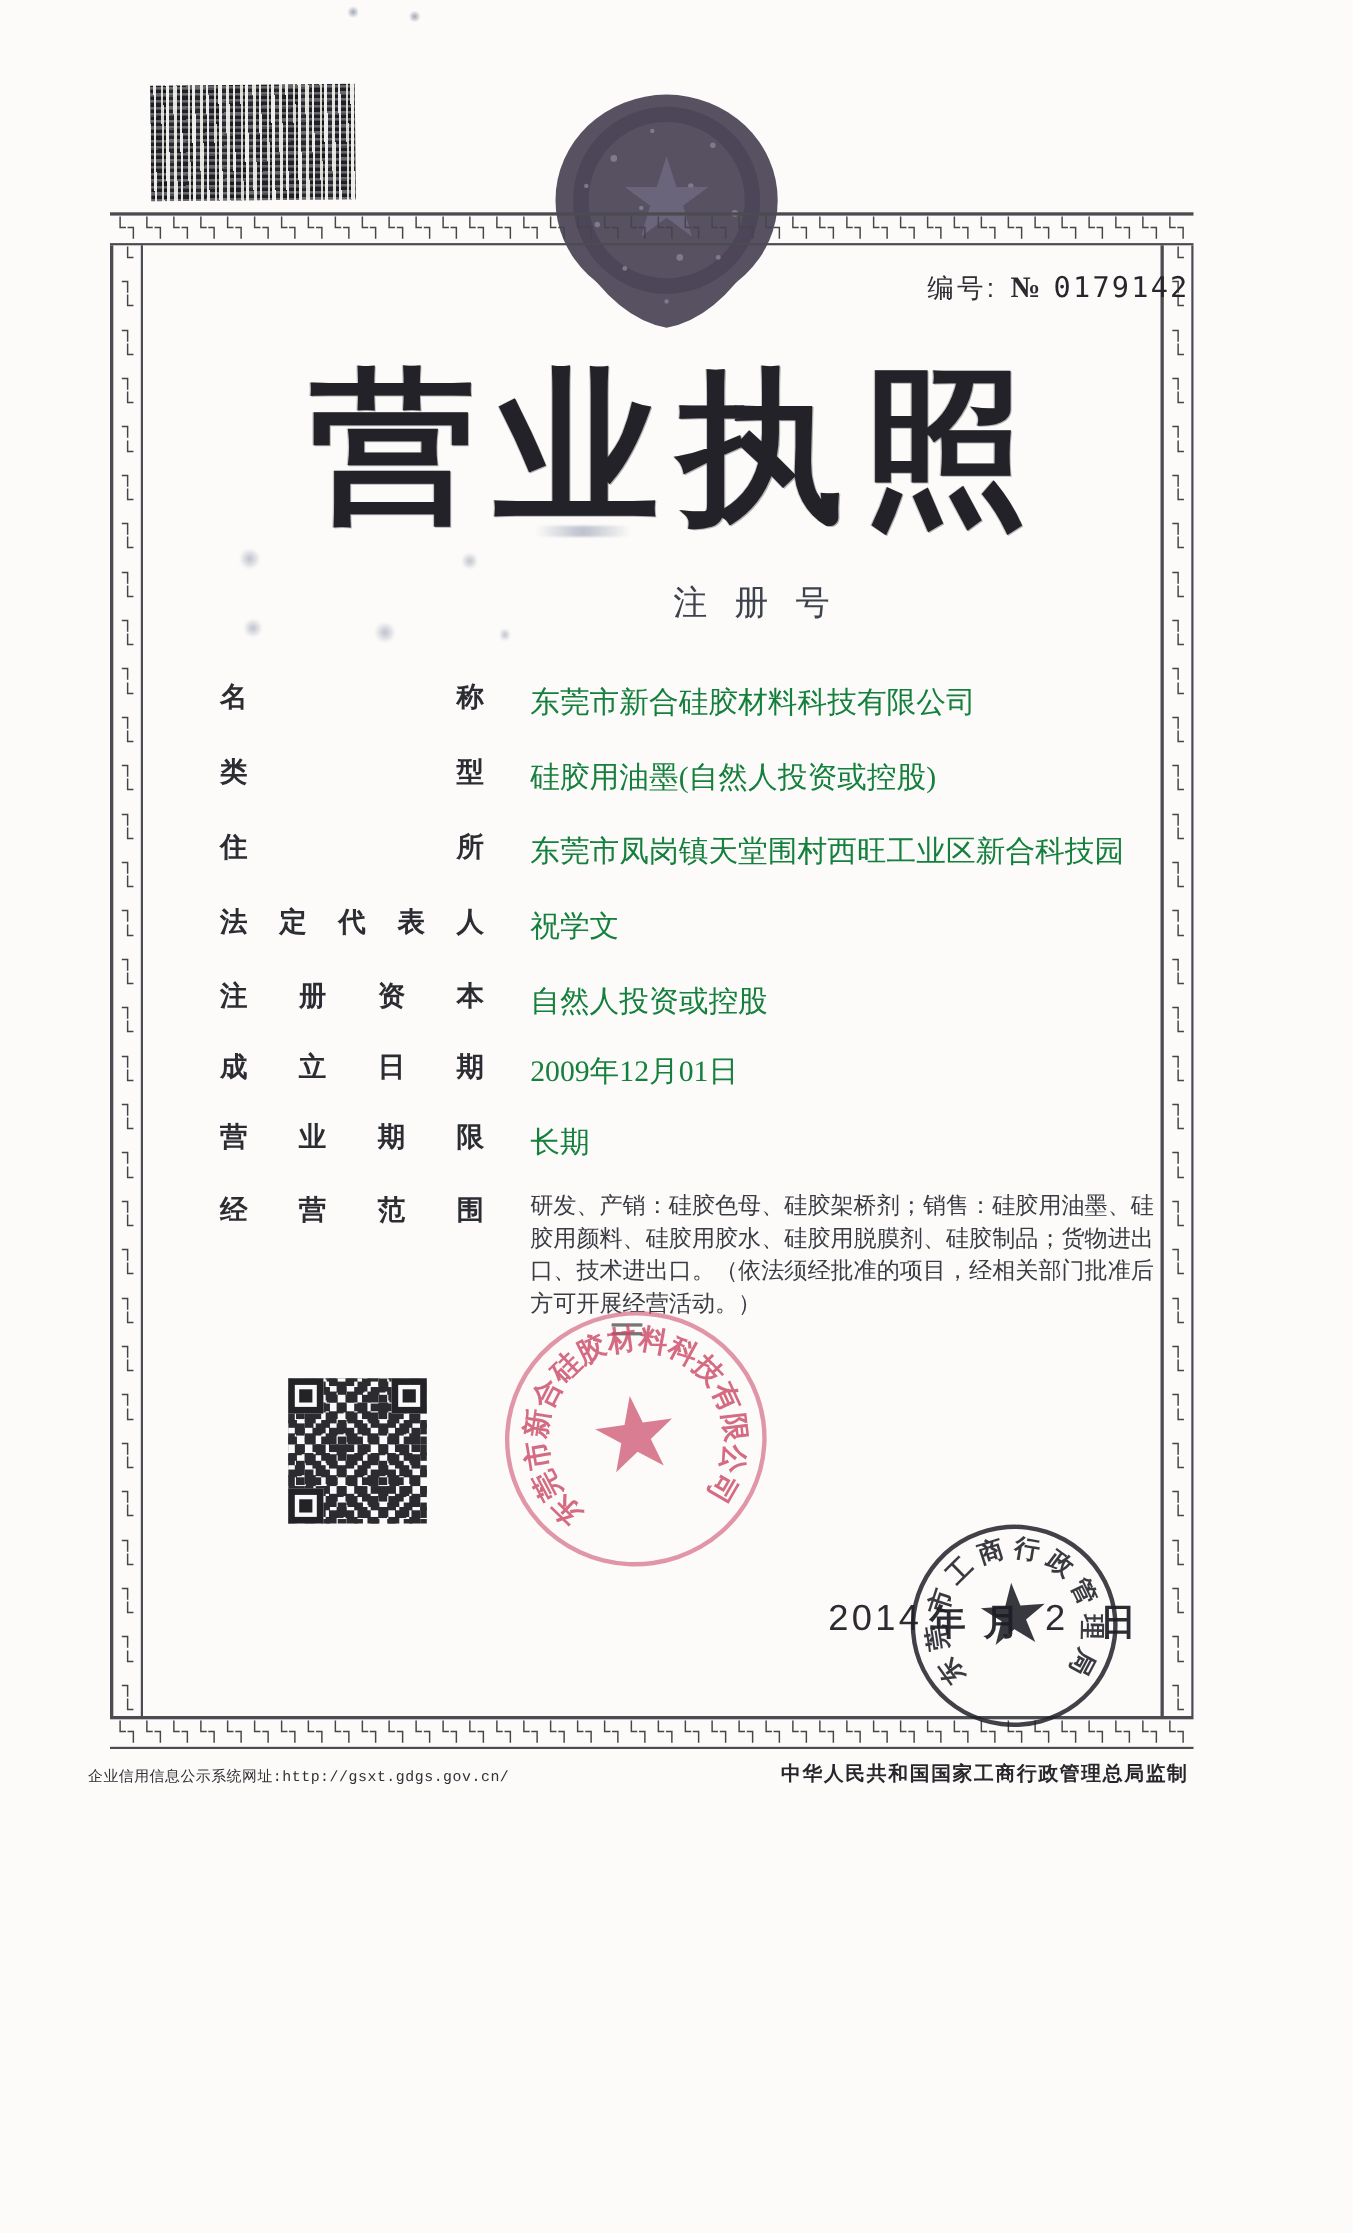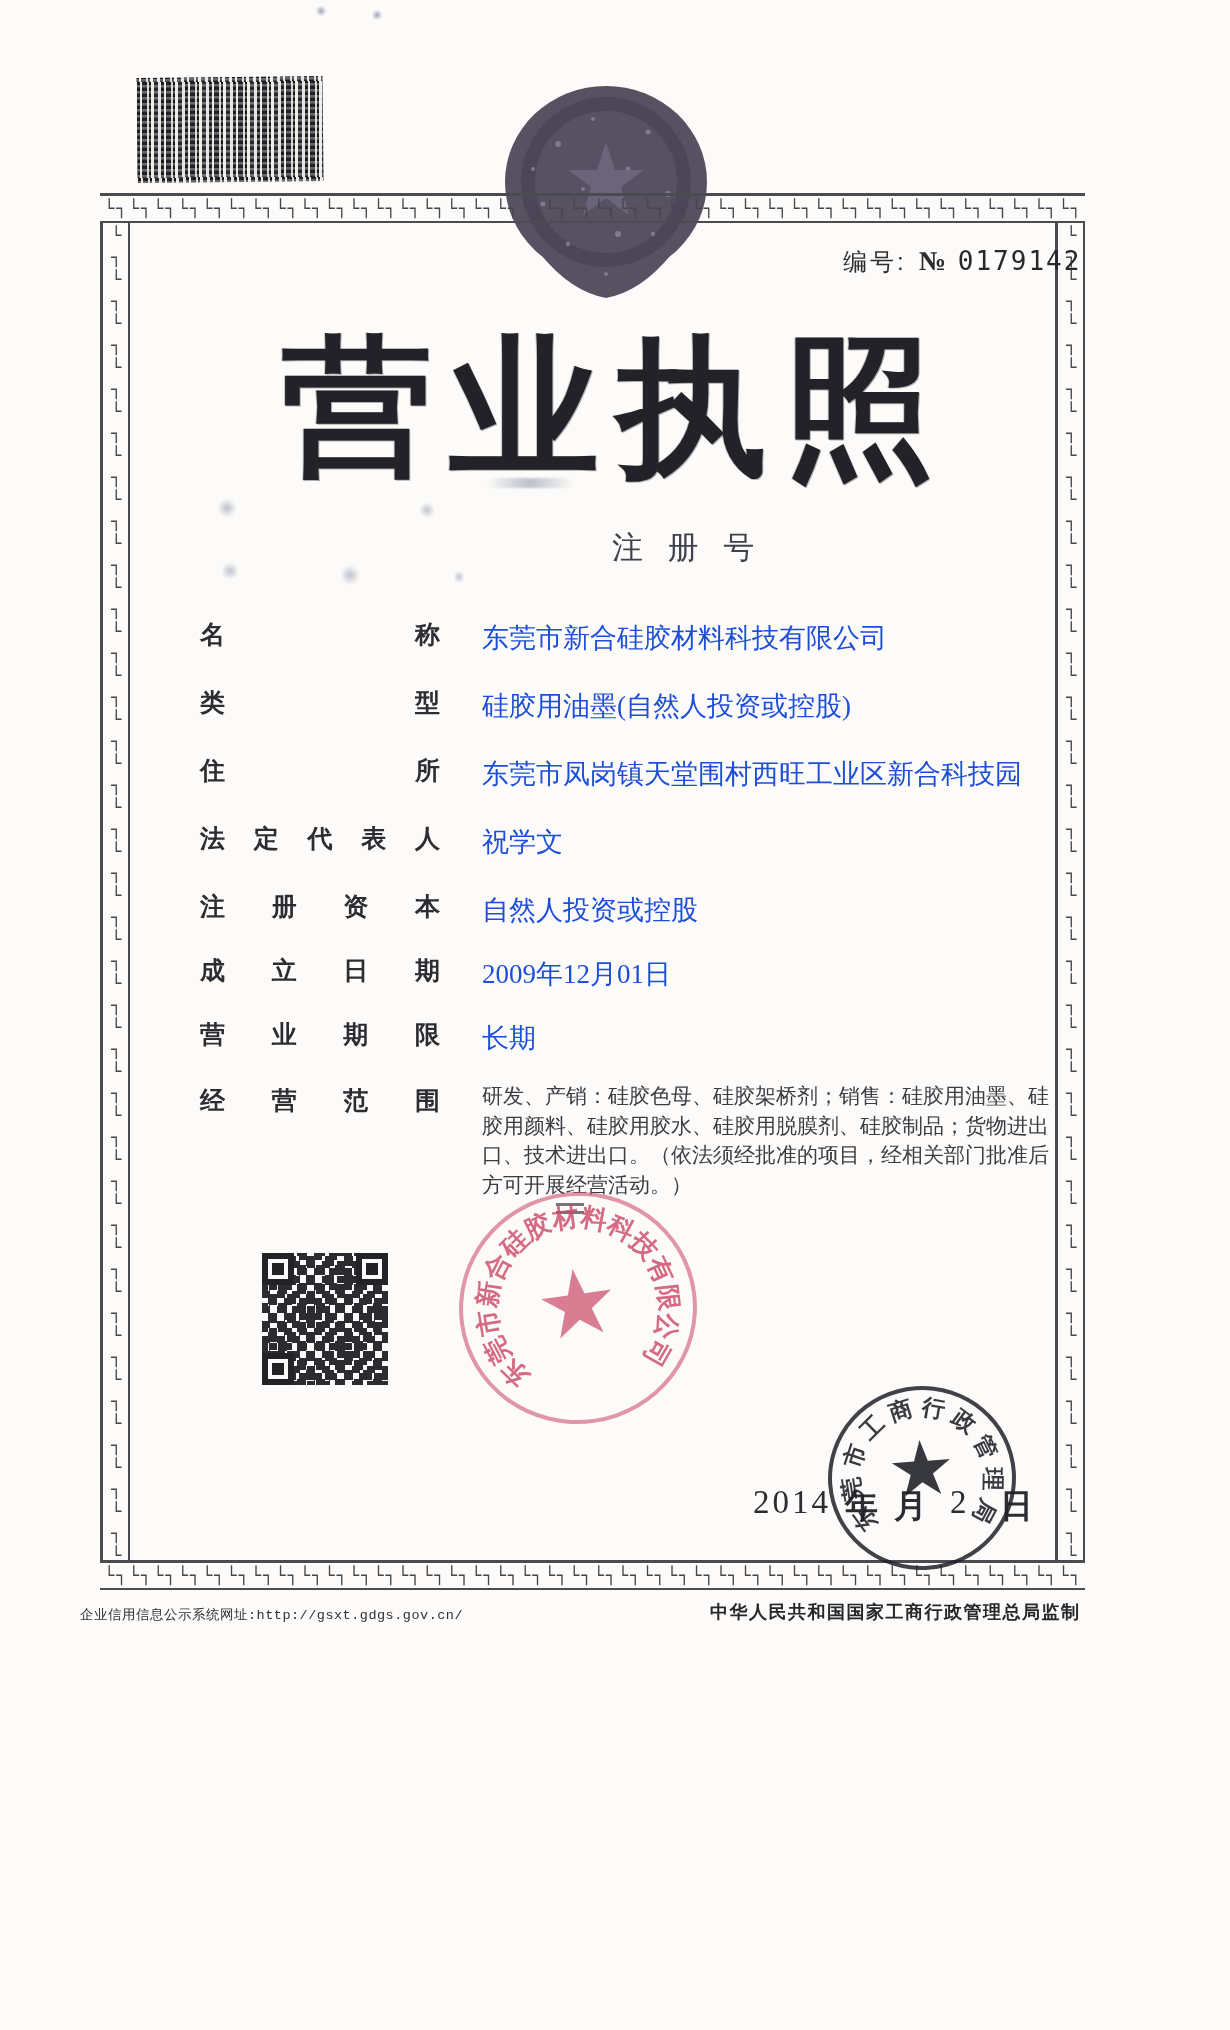--- a/index.html
+++ b/index.html
@@ -50,21 +50,21 @@
   .regline .num { font-family:"Liberation Serif", serif; font-size:35px; letter-spacing:1px; color:#3f4450; }
   
   .frow { position:absolute; left:0; width:1230px; }
   .f-label {
     position:absolute; left:200px; top:0; width:240px;
     font-family:"Liberation Serif", serif; font-weight:600; font-size:25px; line-height:46px;
     color:#2c2c33; text-align:justify; text-align-last:justify;
   }
   .f-value {
     position:absolute; left:482px; top:9px; width:578px;
-    font-family:"Liberation Serif", serif; font-size:27px; line-height:34px; color:#1d4ed8;
+    font-family:"Liberation Serif", serif; font-size:27px; line-height:34px; color:#15803d;
   }
   .frow.scope .f-value { top:4px; font-size:21px; line-height:29.5px; color:#3a3c44; }
   .scope-mark { position:absolute; left:556px; top:1203px; width:28px; height:11px;
     border-top:3px solid #4a4a50; border-bottom:3px solid #4a4a50; opacity:.75; }
   
   .ghost { position:absolute; filter:blur(1px); background:radial-gradient(circle, rgba(110,120,150,.45), rgba(110,120,150,0) 72%); }
   
   .qr {
     position:absolute; left:262px; top:1253px; width:126px; height:132px; background:#fff;
     background:
@@ -86,21 +86,21 @@
   .stamp.red .star { font-size:92px; color:rgba(204,78,106,.72); }
   .stamp.red .arc-ch { font-size:26px; }
   .stamp.black { left:828px; top:1386px; width:188px; height:184px;
     border:4.5px solid rgba(32,32,40,.85); transform:rotate(-4deg);
     font-family:"Liberation Serif", serif; color:rgba(30,30,38,.88); }
   .stamp.black .star { font-size:76px; color:rgba(28,28,36,.88); transform:translate(-50%,-62%); }
   .stamp.black .arc-ch { font-size:23px; }
   
   .registry-label { position:absolute; left:610px; top:1424px; font-family:"Liberation Serif", serif;
     font-weight:700; font-size:35px; letter-spacing:14px; color:#2a2a31; }
-  .dpart { position:absolute; top:1484px; font-family:Liberation Serif, serif; font-size:33px; color:#2c2c33; }
+  .dpart { position:absolute; top:1452px; font-family:Liberation Sans, sans-serif; font-size:33px; color:#2c2c33; }
   .d-year { left:753px; letter-spacing:3px; }
   .d-nian { left:845px; font-weight:600; }
   .d-yue  { left:894px; font-weight:600; }
   .d-day  { left:950px; }
   .d-ri   { left:1000px; font-weight:600; }
   
   .footer-left { position:absolute; left:80px; top:1606px; font-size:13.5px; letter-spacing:.5px; color:#303036;
     font-family:Liberation Mono, monospace; }
   .footer-right { position:absolute; left:710px; top:1600px; width:400px; font-size:18px; font-weight:600;
     letter-spacing:1.5px; color:#26262b; font-family:"Liberation Serif", serif; }

